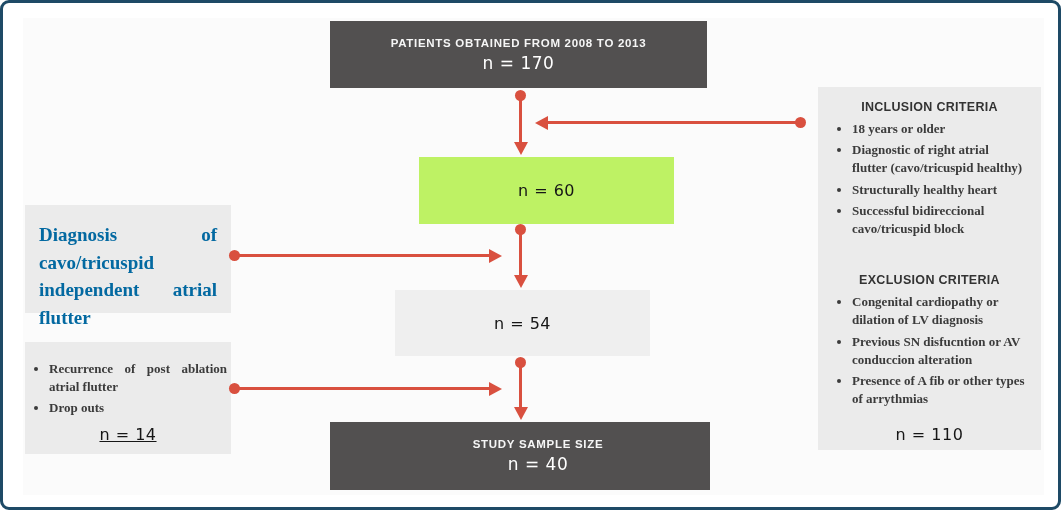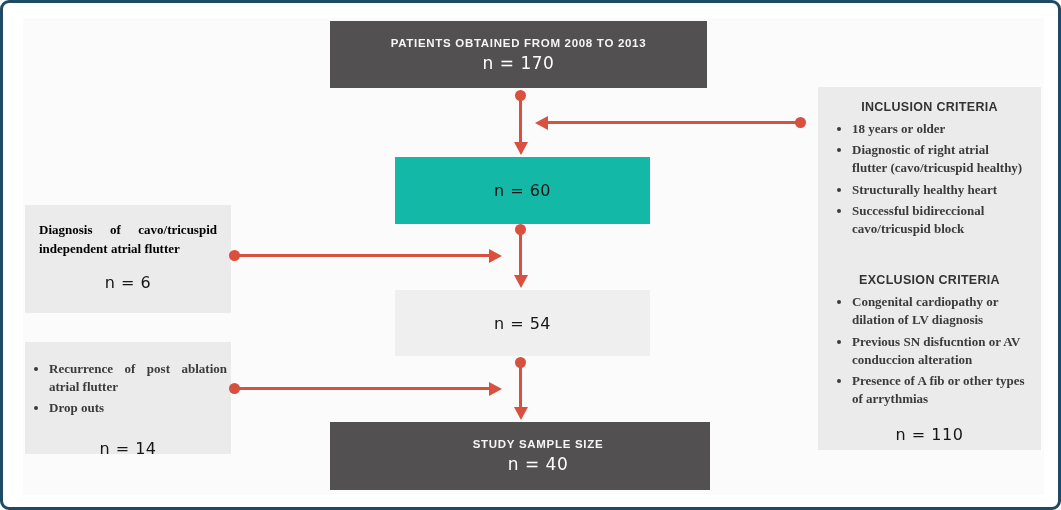--- a/index.html
+++ b/index.html
@@ -7,21 +7,21 @@
     position:relative;width:1061px;height:510px;box-sizing:border-box;
     background:#fff;border:3px solid var(--border,#1e4a66);border-radius:9px;overflow:hidden;
   }
   .inner-bg{position:absolute;left:20px;top:15px;width:1021px;height:477px;background:#fbfbfb;}
   .box{position:absolute;box-sizing:border-box;display:flex;flex-direction:column;align-items:center;justify-content:center;}
   .dark{background:var(--dark-box,#525050);color:#fff;}
   .light{background:var(--light-box,#ebebeb);color:#222;}
   .dark-title{font-size:11.5px;font-weight:bold;letter-spacing:.7px;color:#f6f6f6;}
   .dark-n{font-size:17px;margin-top:4px;color:#fff;font-family:"DejaVu Sans",sans-serif;letter-spacing:.5px;}
   .mid-n{font-size:16px;color:#161616;font-family:"DejaVu Sans",sans-serif;letter-spacing:.5px;}
-  .serif-text{font-family:"Liberation Serif",serif;font-weight:bold;color:#000000;font-size:13px;line-height:1.45;}
+  .serif-text{font-family:"Liberation Serif",serif;font-weight:bold;color:#0369a1;font-size:19px;line-height:1.45;}
   .justify{text-align:justify;text-justify:inter-word;}
   .criteria-title{font-size:12.5px;font-weight:bold;color:#333;text-align:center;letter-spacing:.3px;}
   ul.bullets{margin:6px 0 0 0;padding:0 4px 0 24px;}
   ul.bullets li{font-family:"Liberation Serif",serif;font-weight:bold;color:#3b3b3b;font-size:13px;line-height:1.4;margin-bottom:3px;}
   
   .dot{position:absolute;width:11px;height:11px;border-radius:50%;background:var(--arrow,#d9503f);}
   .vline{position:absolute;width:3px;background:var(--arrow,#d9503f);}
   .hline{position:absolute;height:3px;background:var(--arrow,#d9503f);}
   .head-down{position:absolute;width:0;height:0;border-left:7px solid transparent;border-right:7px solid transparent;border-top:13px solid var(--arrow,#d9503f);}
   .head-left{position:absolute;width:0;height:0;border-top:7px solid transparent;border-bottom:7px solid transparent;border-right:13px solid var(--arrow,#d9503f);}
@@ -31,21 +31,21 @@
 <body>
 
 <div class="canvas">
   <div class="inner-bg"></div>
 
   <div class="box dark" style="left:327px;top:18px;width:377px;height:67px;">
     <div class="dark-title">PATIENTS OBTAINED FROM 2008 TO 2013</div>
     <div class="dark-n">n = 170</div>
   </div>
 
-  <div class="box light" style="left:392px;top:154px;width:255px;height:67px;background:#14b8a6;">
+  <div class="box light" style="left:416px;top:154px;width:255px;height:67px;background:#bef264;">
     <div class="mid-n">n = 60</div>
   </div>
 
   <div class="box light" style="left:392px;top:287px;width:255px;height:66px;background:#efefef;">
     <div class="mid-n">n = 54</div>
   </div>
 
   <div class="box dark" style="left:327px;top:419px;width:380px;height:68px;padding-left:36px;">
     <div class="dark-title">STUDY SAMPLE SIZE</div>
     <div class="dark-n">n = 40</div>
@@ -54,21 +54,21 @@
   <div class="box light" style="left:22px;top:202px;width:206px;height:108px;justify-content:flex-start;padding:16px 14px 10px;">
     <div class="serif-text justify" style="width:100%;">Diagnosis of cavo/tricuspid independent atrial flutter</div>
     <div class="mid-n" style="margin-top:14px;">n = 6</div>
   </div>
 
   <div class="box light" style="left:22px;top:339px;width:206px;height:112px;justify-content:flex-start;padding:12px 0 10px;">
     <ul class="bullets" style="width:100%;box-sizing:border-box;">
       <li class="justify">Recurrence of post ablation atrial flutter</li>
       <li>Drop outs</li>
     </ul>
-    <div class="mid-n" style="margin-top:18px;">n = 14</div>
+    <div class="mid-n" style="margin-top:4px;text-decoration:underline;">n = 14</div>
   </div>
 
   <div class="box light" style="left:815px;top:40px;width:223px;height:363px;justify-content:flex-start;padding:13px 10px 10px;margin-top:44px;">
     <div class="criteria-title">INCLUSION CRITERIA</div>
     <ul class="bullets" style="width:100%;box-sizing:border-box;">
       <li>18 years or older</li>
       <li>Diagnostic of right atrial flutter (cavo/tricuspid healthy)</li>
       <li>Structurally healthy heart</li>
       <li>Successful bidireccional cavo/tricuspid block</li>
     </ul>

